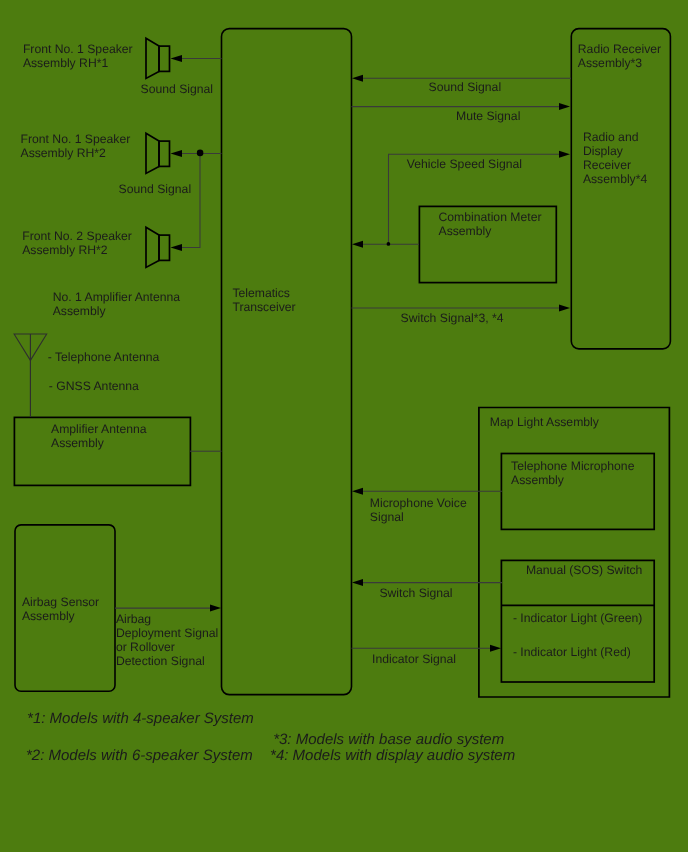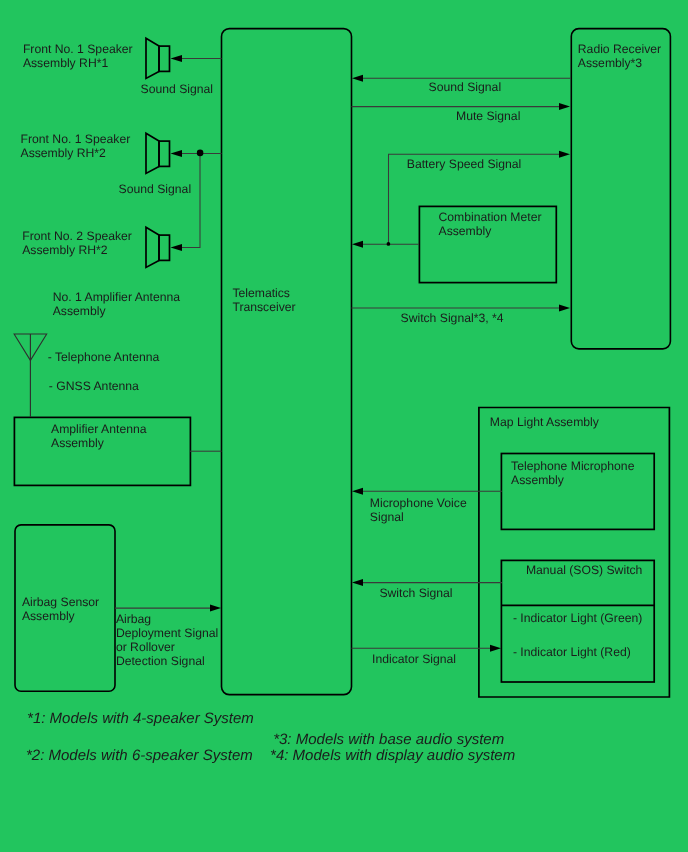--- a/index.html
+++ b/index.html
@@ -1,19 +1,19 @@
 <!DOCTYPE html>
 <html><head>
 <meta charset="utf-8">
 <style>
   html,body{margin:0;padding:0;background:#ffffff;}
   body{width:688px;height:852px;overflow:hidden;
        font-family:"Liberation Sans",sans-serif;color:#000;
        -webkit-font-smoothing:antialiased;text-rendering:geometricPrecision;}
-  #stage{position:relative;width:688px;height:852px;background:#22c55e;}
+  #stage{position:relative;width:688px;height:852px;background:#4d7c0f;}
   svg#diagram{position:absolute;left:0;top:0;width:688px;height:852px;display:block;}
   .lbl{position:absolute;font-size:12.2px;line-height:13.95px;white-space:pre;color:#1b1b1b;}
   .fn{position:absolute;font-size:15px;line-height:13.9px;white-space:pre;color:#1b1b1b;font-style:italic;}
 </style>
 </head>
 <body>
 
 <div id="stage">
 <svg id="diagram" viewBox="0 0 688 852" shape-rendering="geometricPrecision">
   <g fill="none" stroke="#000" stroke-width="1.6">
@@ -117,28 +117,32 @@
 <div class="lbl" style="left:115.9px;top:612.8px;">Airbag
 Deployment Signal
 or Rollover
 Detection Signal</div>
 
 <div class="lbl" style="left:232.4px;top:287.1px;">Telematics
 Transceiver</div>
 
 <div class="lbl" style="left:428.6px;top:80.8px;">Sound Signal</div>
 <div class="lbl" style="left:456px;top:110.0px;">Mute Signal</div>
-<div class="lbl" style="left:406.8px;top:157.8px;">Battery Speed Signal</div>
+<div class="lbl" style="left:406.8px;top:157.8px;">Vehicle Speed Signal</div>
 <div class="lbl" style="left:400.5px;top:311.7px;">Switch Signal*3, *4</div>
 
 <div class="lbl" style="left:438.5px;top:210.9px;">Combination Meter
 Assembly</div>
 
 <div class="lbl" style="left:577.8px;top:43.0px;">Radio Receiver
 Assembly*3</div>
+<div class="lbl" style="left:582.9px;top:131.4px;">Radio and
+Display
+Receiver
+Assembly*4</div>
 
 <div class="lbl" style="left:489.8px;top:416.1px;">Map Light Assembly</div>
 <div class="lbl" style="left:511.1px;top:460.0px;">Telephone Microphone
 Assembly</div>
 <div class="lbl" style="left:513.9px;top:563.8px;margin-left:12px;">Manual (SOS) Switch</div>
 <div class="lbl" style="left:512.9px;top:611.9px;">- Indicator Light (Green)</div>
 <div class="lbl" style="left:512.9px;top:646.1px;">- Indicator Light (Red)</div>
 
 <div class="lbl" style="left:369.8px;top:496.6px;">Microphone Voice
 Signal</div>

